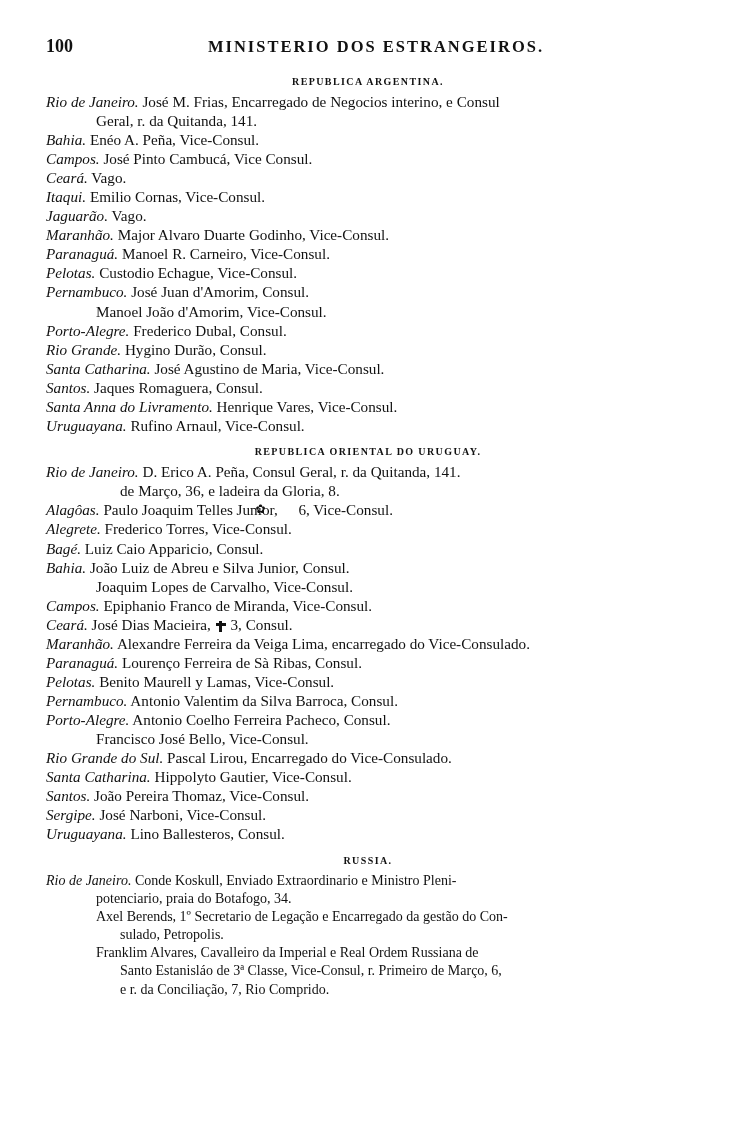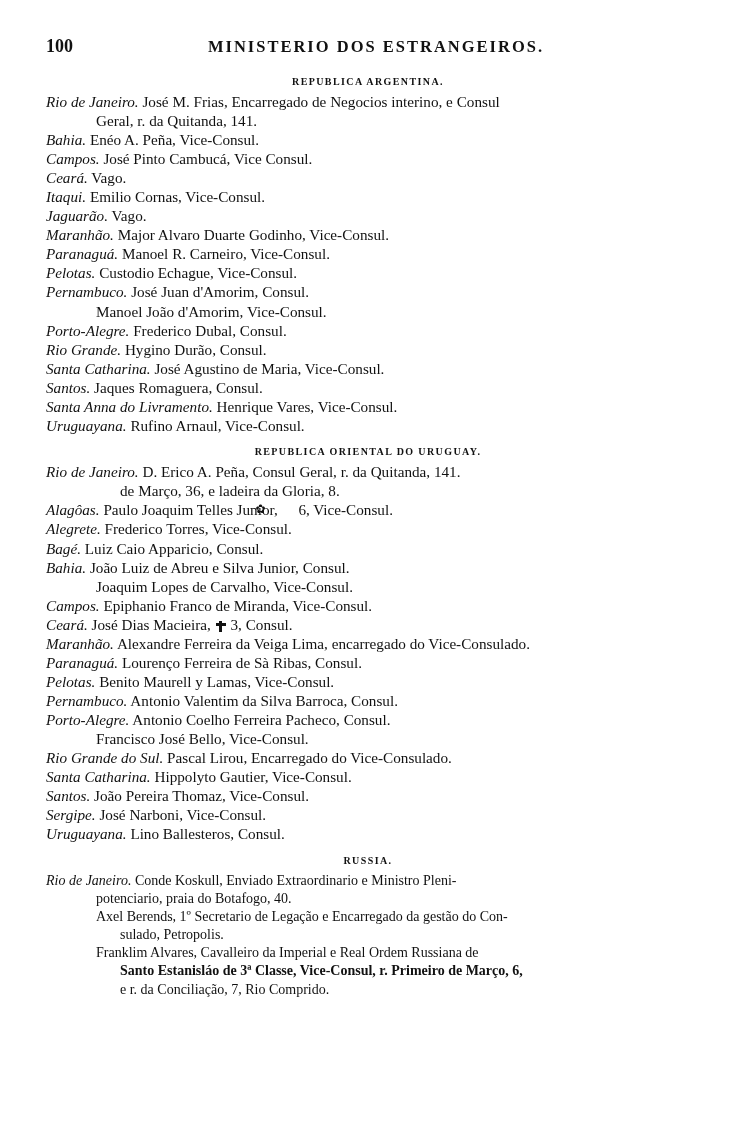--- a/index.html
+++ b/index.html
@@ -174,22 +174,22 @@
         <div class="entry"><span class="place">Santos.</span> João Pereira Thomaz, Vice-Consul.</div>
         <div class="entry"><span class="place">Sergipe.</span> José Narboni, Vice-Consul.</div>
         <div class="entry"><span class="place">Uruguayana.</span> Lino Ballesteros, Consul.</div>
       </div>
   </div>
 
   <div>
     <div class="section-head tight">RUSSIA.</div>
     <div class="entries last-block" id="sec2">
         <div class="entry"><span class="place">Rio de Janeiro.</span> Conde Koskull, Enviado Extraordinario e Ministro Pleni-</div>
-        <div class="entry cont">potenciario, praia do Botafogo, 40.</div>
+        <div class="entry cont">potenciario, praia do Botafogo, 34.</div>
         <div class="entry" style="text-indent: 0px; padding-left: 50px;">Axel Berends, 1º Secretario de Legação e Encarregado da gestão do Con-</div>
         <div class="entry" style="text-indent: 0px; padding-left: 74px;">sulado, Petropolis.</div>
         <div class="entry" style="text-indent: 0px; padding-left: 50px;">Franklim Alvares, Cavalleiro da Imperial e Real Ordem Russiana de</div>
-        <div class="entry" style="text-indent: 0px; padding-left: 74px; font-weight: bold;">Santo Estanisláo de 3ª Classe, Vice-Consul, r. Primeiro de Março, 6,</div>
+        <div class="entry" style="text-indent: 0px; padding-left: 74px;">Santo Estanisláo de 3ª Classe, Vice-Consul, r. Primeiro de Março, 6,</div>
         <div class="entry" style="text-indent: 0px; padding-left: 74px;">e r. da Conciliação, 7, Rio Comprido.</div>
       </div>
   </div>
 
 </div>
 
 </body></html>

